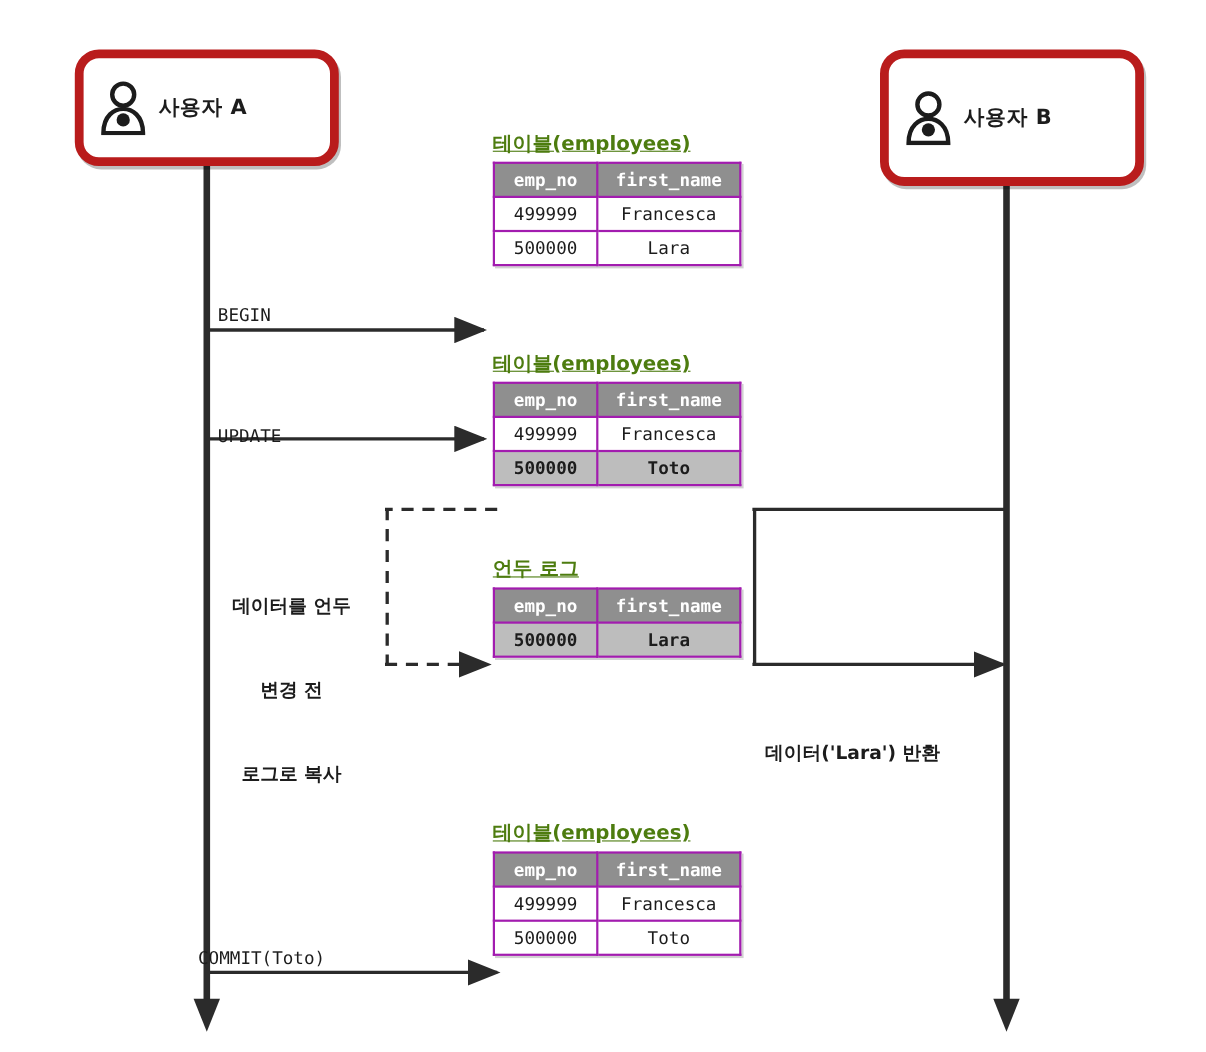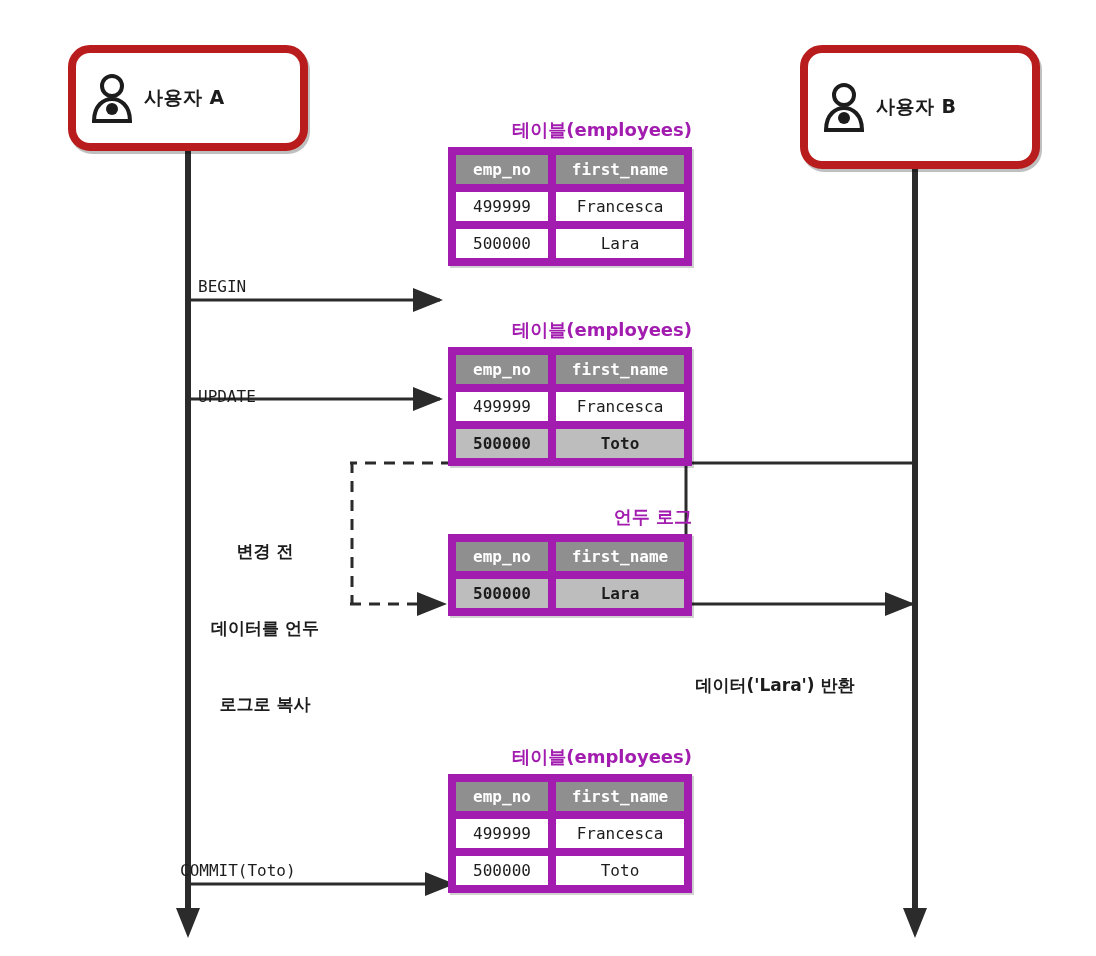--- a/index.html
+++ b/index.html
@@ -54,33 +54,34 @@
   }
 
   
   .tbl-wrap {
     position: absolute;
   }
   .tbl-caption {
     font-family: "DejaVu Sans", sans-serif;
     font-size: 18px;
     font-weight: 700;
-    color: #a21caf;
-    text-align: right;
+    color: #4d7c0f;
+    text-align: left;
     margin-bottom: 5px;
     white-space: nowrap;
+    text-decoration: underline;
   }
   table.grid {
     border-collapse: collapse;
     background: #ffffff;
     box-shadow: 2px 2px 0 rgba(0,0,0,0.18);
   }
   table.grid th,
   table.grid td {
-    border: 8px solid #a21caf;
+    border: 2px solid #a21caf;
     font-family: "DejaVu Sans Mono", monospace;
     font-size: 16px;
     text-align: center;
     padding: 5px 4px;
     color: #1c1c1c;
     white-space: nowrap;
   }
   table.grid th {
     background: #8f8f8f;
     color: #ffffff;
@@ -262,22 +263,22 @@
   <div class="lbl" style="left:198px; top:276px;">BEGIN</div>
 
   <div class="lbl" style="left:198px; top:343px;">
     <div>UPDATE</div>
   </div>
 
 
   <div class="lbl" style="left:180px; top:860px;">COMMIT(Toto)</div>
 
   <div class="lbl kr center" style="left:180px; top:488px; width:170px;">
+    <div>데이터를 언두</div>
     <div>변경 전</div>
-    <div>데이터를 언두</div>
     <div>로그로 복사</div>
   </div>
 
   <div class="lbl kr center" style="left:610px; top:622px; width:330px;">
     <div>데이터('Lara') 반환</div>
   </div>
 
 </div>
 
 </body></html>

